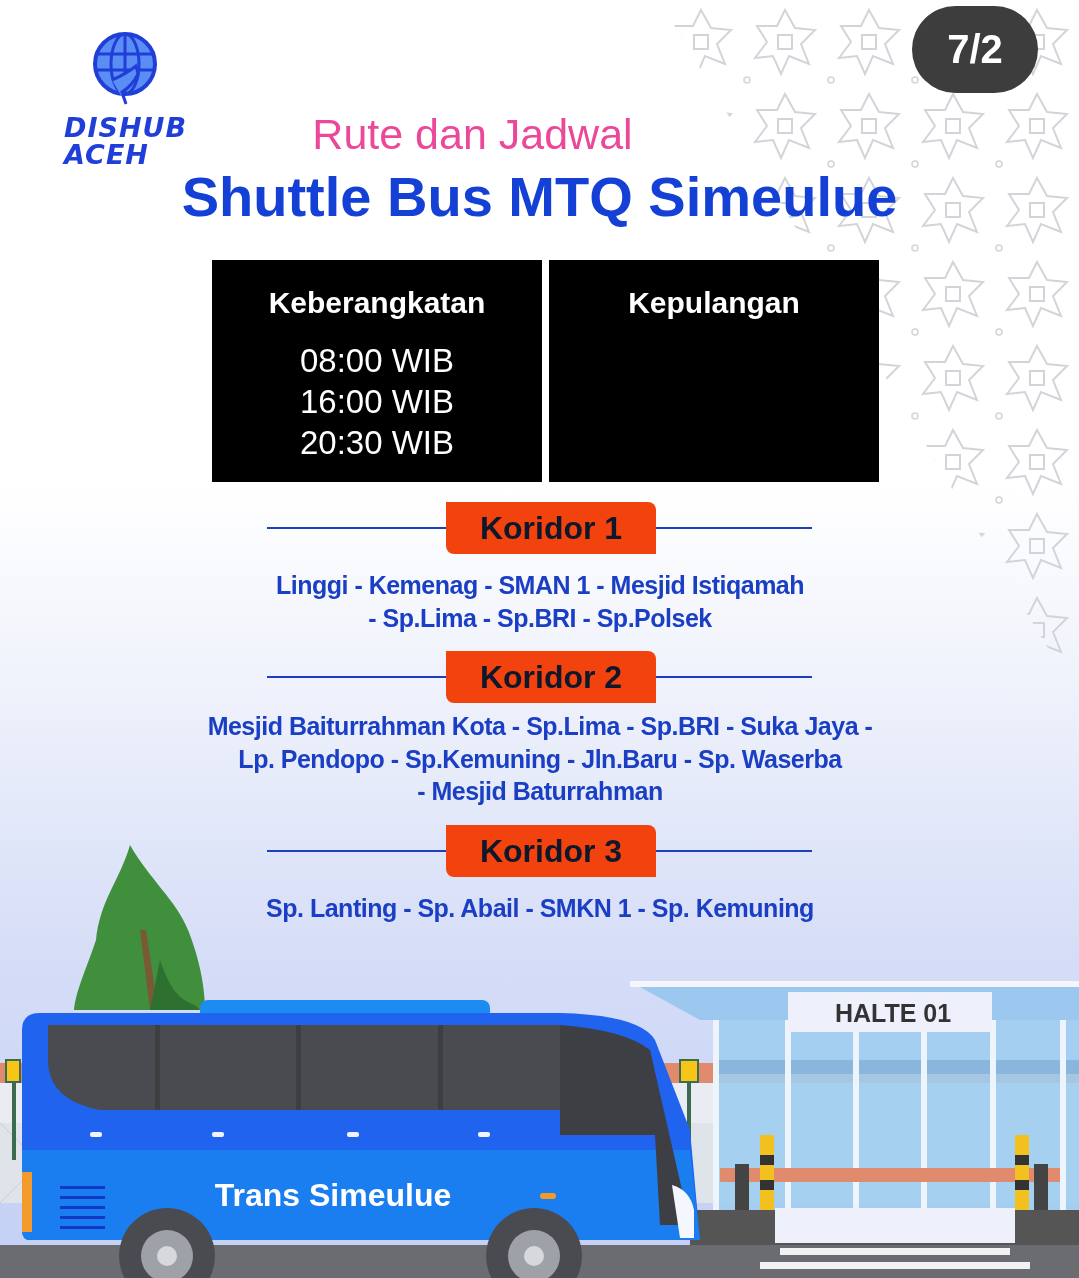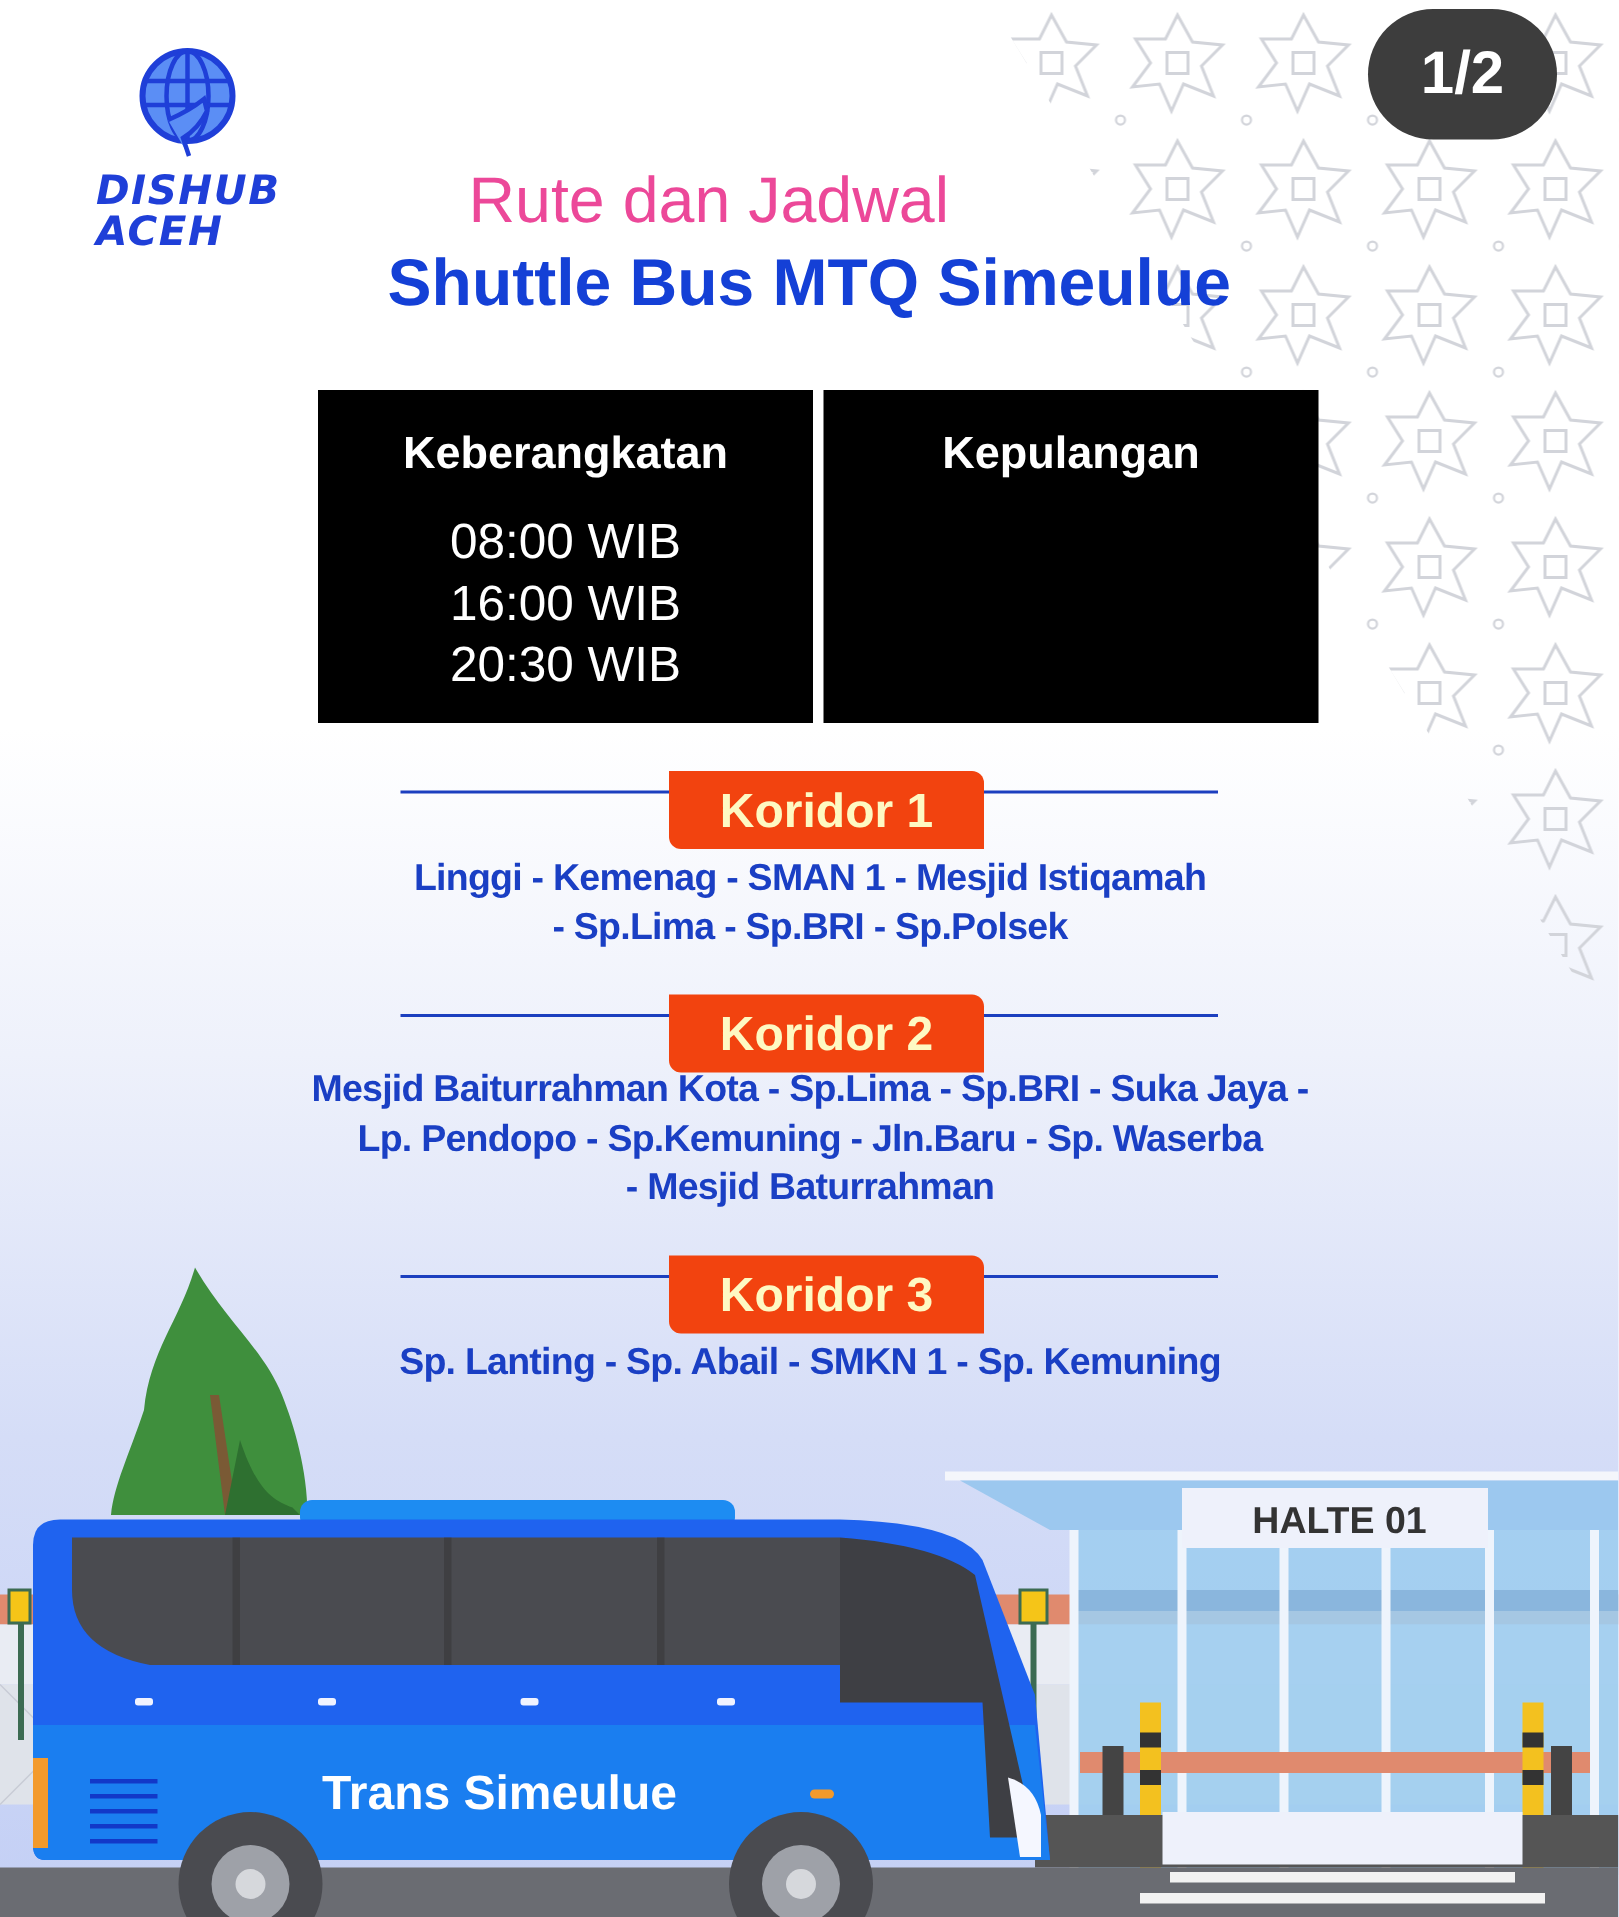--- a/index.html
+++ b/index.html
@@ -10,32 +10,32 @@
     background: linear-gradient(180deg, #ffffff 0%, #ffffff 38%, #eef1fb 55%, #d5ddf7 75%, #c3cff5 100%);
   }
   .pattern { position: absolute; right: 0; top: 0; width: 420px; height: 700px; pointer-events: none; }
 
   .logo { position: absolute; left: 64px; top: 30px; display: flex; align-items: center; gap: 8px; flex-direction: column; }
   .logo-text { font-family: "DejaVu Sans", sans-serif; font-weight: bold; font-style: italic; color: #1f3fd8; font-size: 27px; line-height: 27px; letter-spacing: 1px; }
 
   .page-badge { position: absolute; left: 912px; top: 6px; width: 126px; height: 87px; border-radius: 44px; background: #3d3d3d; color: #fff; font-weight: bold; font-size: 40px; display: flex; align-items: center; justify-content: center; }
 
   .title-1 { position: absolute; left: 0; width: 945px; top: 110px; text-align: center; color: #ec4899; font-size: 43px; }
-  .title-2 { position: absolute; left: 0; width: 1079px; top: 164px; text-align: center; color: #1440d6; font-size: 44px; font-weight: bold; }
+  .title-2 { position: absolute; left: 0; width: 1079px; top: 164px; text-align: center; color: #1440d6; font-size: 56px; font-weight: bold; }
 
   .sched { position: absolute; top: 260px; height: 222px; background: #000000; color: #fff; text-align: center; }
   .sched.left { left: 212px; width: 330px; }
   .sched.right { left: 549px; width: 330px; }
   .sched-head { font-weight: bold; font-size: 30px; margin-top: 26px; }
   .sched-times { margin-top: 20px; font-size: 33px; line-height: 41px; }
 
   .corr-head { position: absolute; left: 267px; width: 545px; height: 52px; }
   .corr-line { position: absolute; top: 25px; height: 2px; background: #1c3fbf; width: 180px; }
   .corr-line.l { left: 0; } .corr-line.r { right: 0; width: 156px; }
-  .corr-badge { position: absolute; left: 179px; top: 12px; width: 210px; height: 52px; background: #f2430f; border-radius: 0 8px 0 8px; color: #fef9c3; font-weight: bold; font-size: 32px; display: flex; align-items: center; justify-content: center; }
+  .corr-badge { position: absolute; left: 179px; top: 0; width: 210px; height: 52px; background: #f2430f; border-radius: 0 8px 0 8px; color: #0f172a; font-weight: bold; font-size: 32px; display: flex; align-items: center; justify-content: center; }
 
   .route { position: absolute; left: 150px; width: 780px; text-align: center; color: #1a3fc4; font-weight: bold; font-size: 25px; line-height: 32.5px; letter-spacing: -0.5px; }
 
   .scene { position: absolute; left: 0; top: 840px; width: 1079px; height: 438px; }
 </style>
 </head>
 <body>
 
 <svg class="pattern" viewBox="0 0 420 700">
   <defs>
@@ -60,21 +60,21 @@
     <line x1="5" y1="24" x2="61" y2="24" stroke="#1f3fd8" stroke-width="3"></line>
     <line x1="3" y1="40" x2="63" y2="40" stroke="#1f3fd8" stroke-width="3"></line>
     <path d="M20 50 Q34 44 44 36 L46 44 Q40 56 30 62 L34 74" fill="#5b8ef5" stroke="#1f3fd8" stroke-width="3"></path>
   </svg>
   <div>
     <div class="logo-text">DISHUB</div>
     <div class="logo-text">ACEH</div>
   </div>
 </div>
 
-<div class="page-badge">1/2</div>
+<div class="page-badge">7/2</div>
 
 <div class="title-1">Rute dan Jadwal</div>
 <div class="title-2">Shuttle Bus MTQ Simeulue</div>
 
 <div class="sched left">
   <div class="sched-head">Keberangkatan</div>
   <div class="sched-times">
     <div>08:00 WIB</div>
     <div>16:00 WIB</div>
     <div>20:30 WIB</div>

